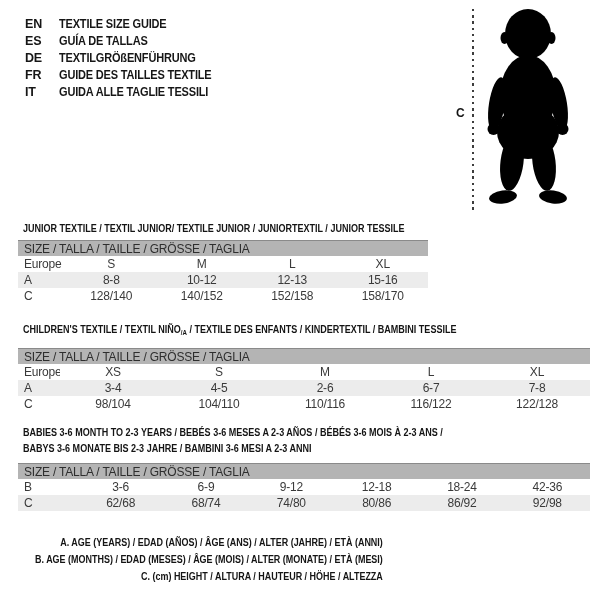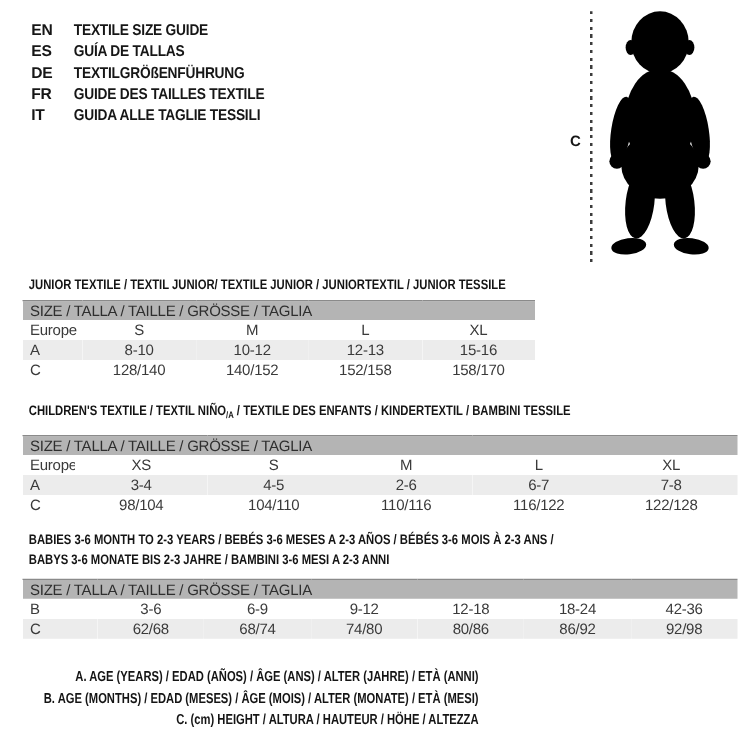--- a/index.html
+++ b/index.html
@@ -103,21 +103,21 @@
     </tr>
     <tr>
       <td class="rowlabel">Europe</td>
       <td>S</td>
       <td>M</td>
       <td>L</td>
       <td>XL</td>
     </tr>
     <tr class="stripe">
       <td class="rowlabel">A</td>
-      <td>8-10</td>
+      <td>8-8</td>
       <td>10-12</td>
       <td>12-13</td>
       <td>15-16</td>
     </tr>
     <tr>
       <td class="rowlabel">C</td>
       <td>128/140</td>
       <td>140/152</td>
       <td>152/158</td>
       <td>158/170</td>

